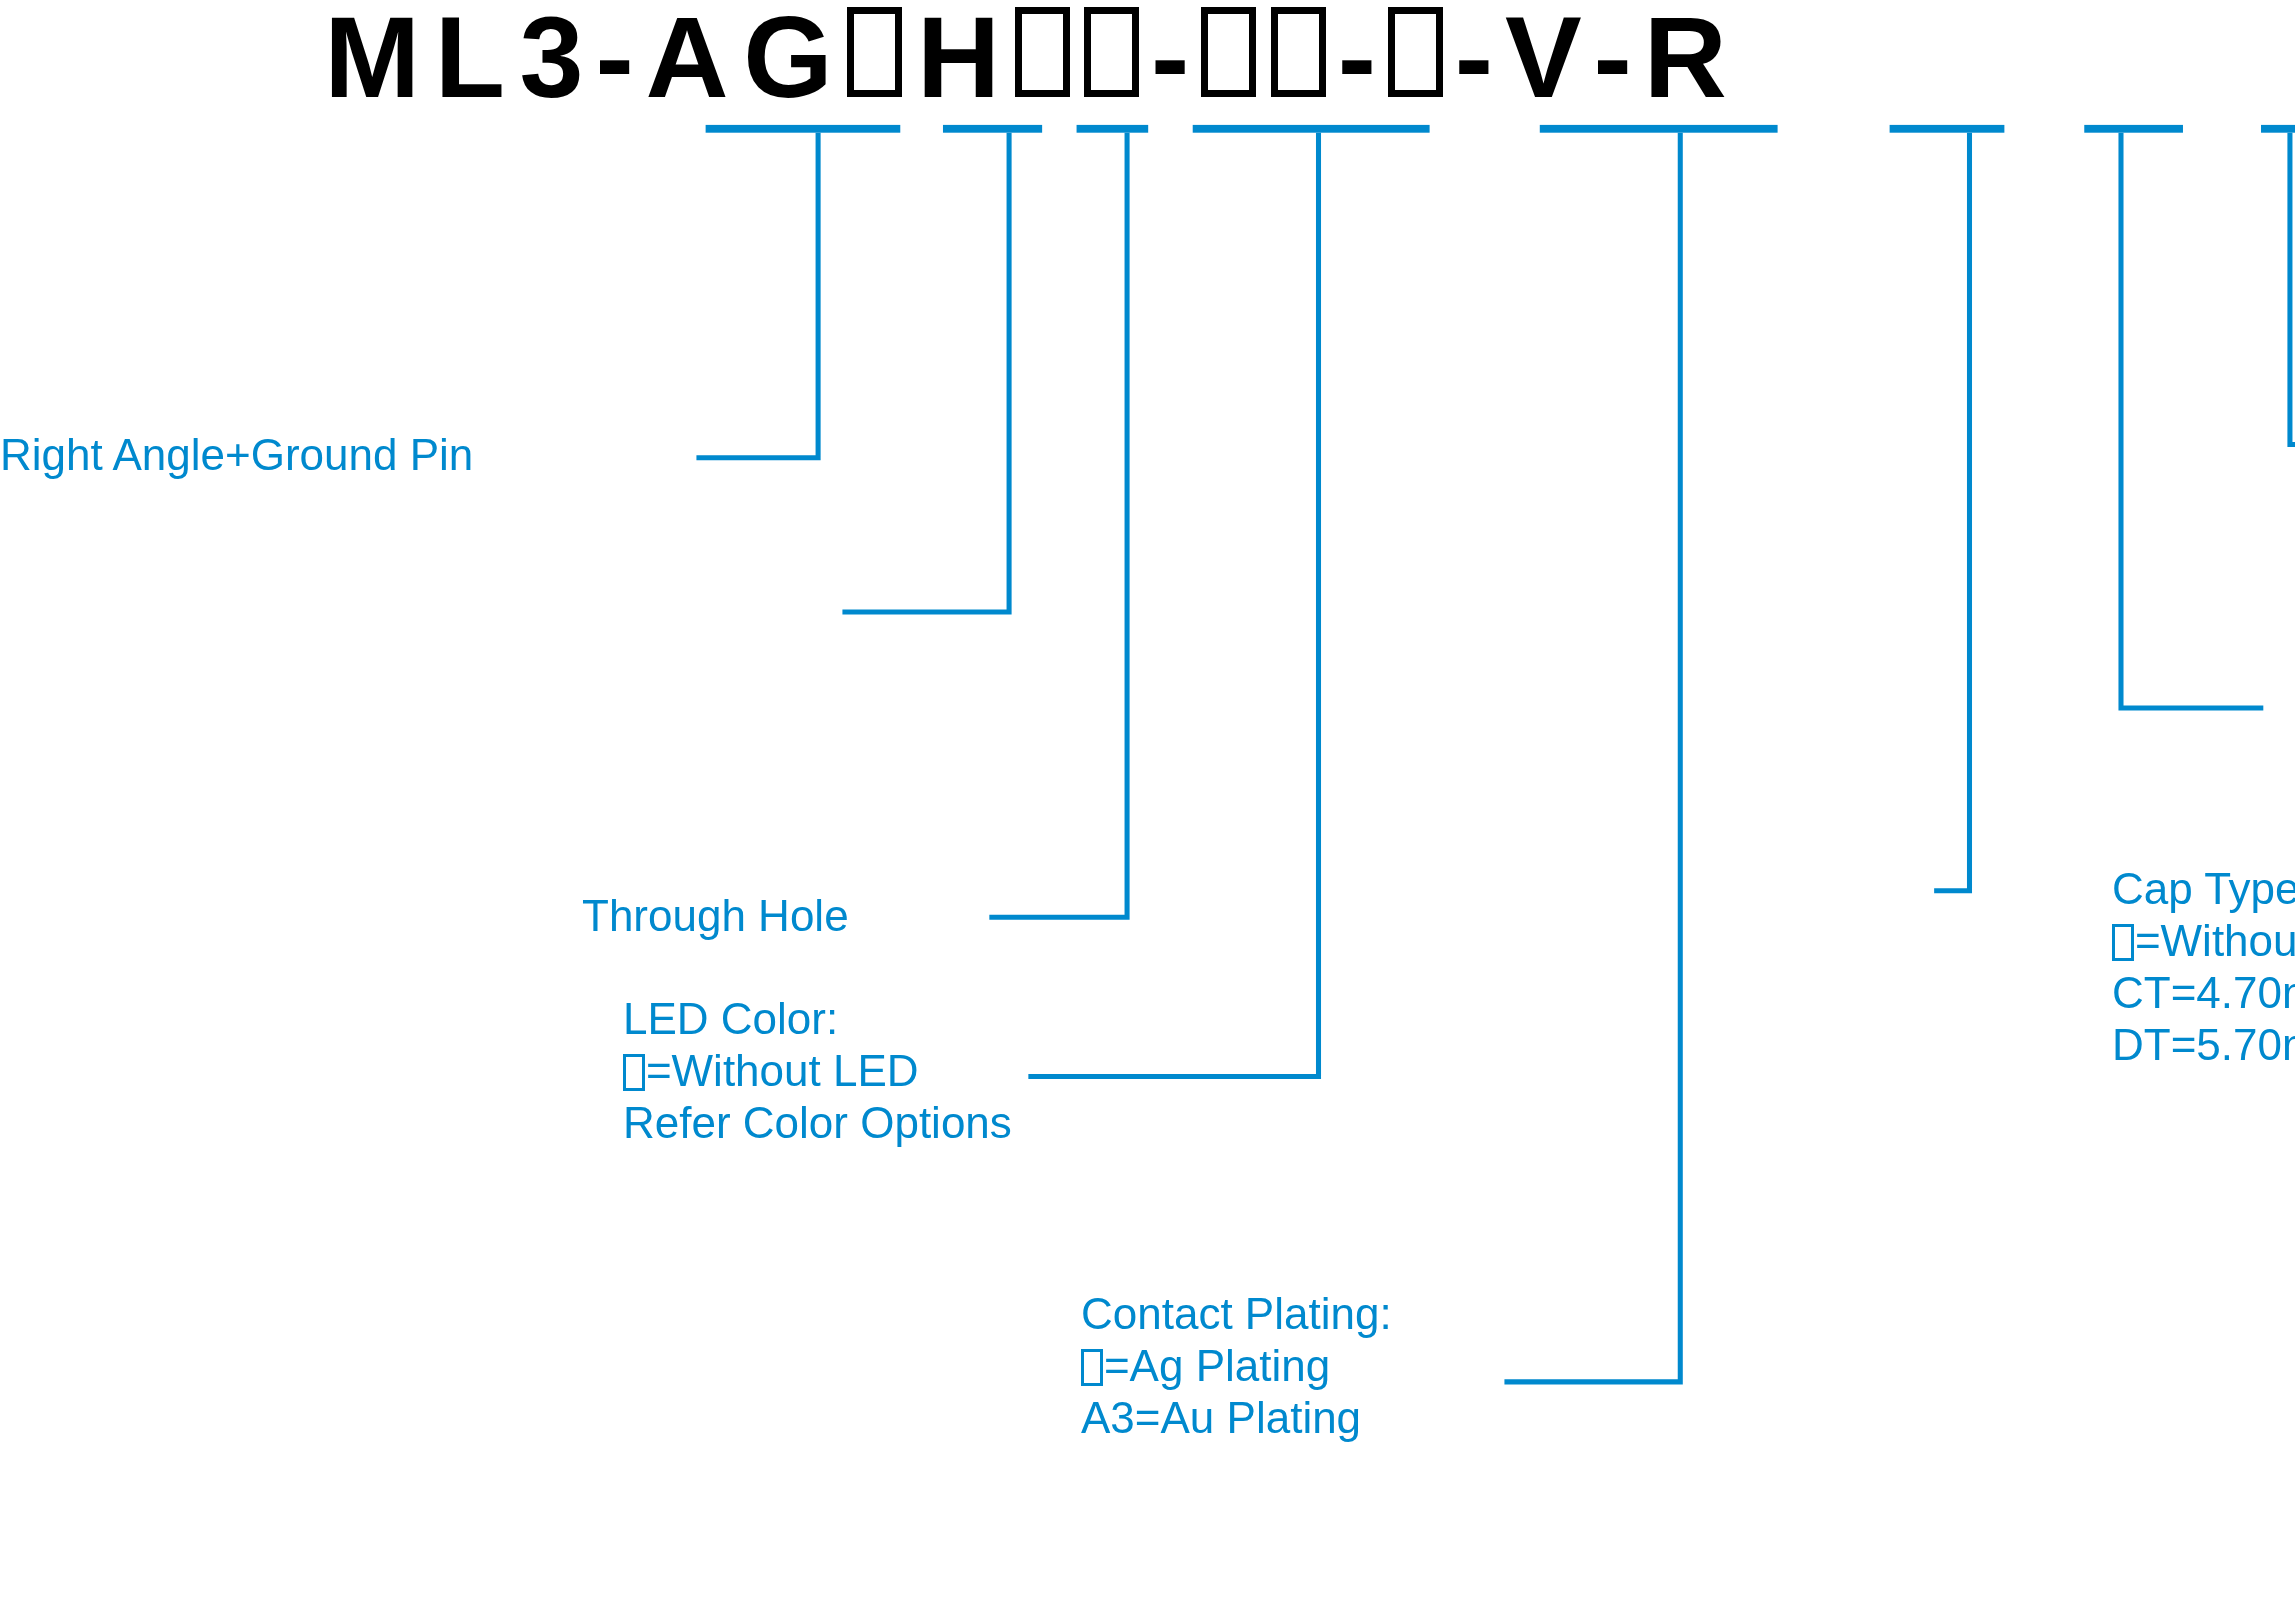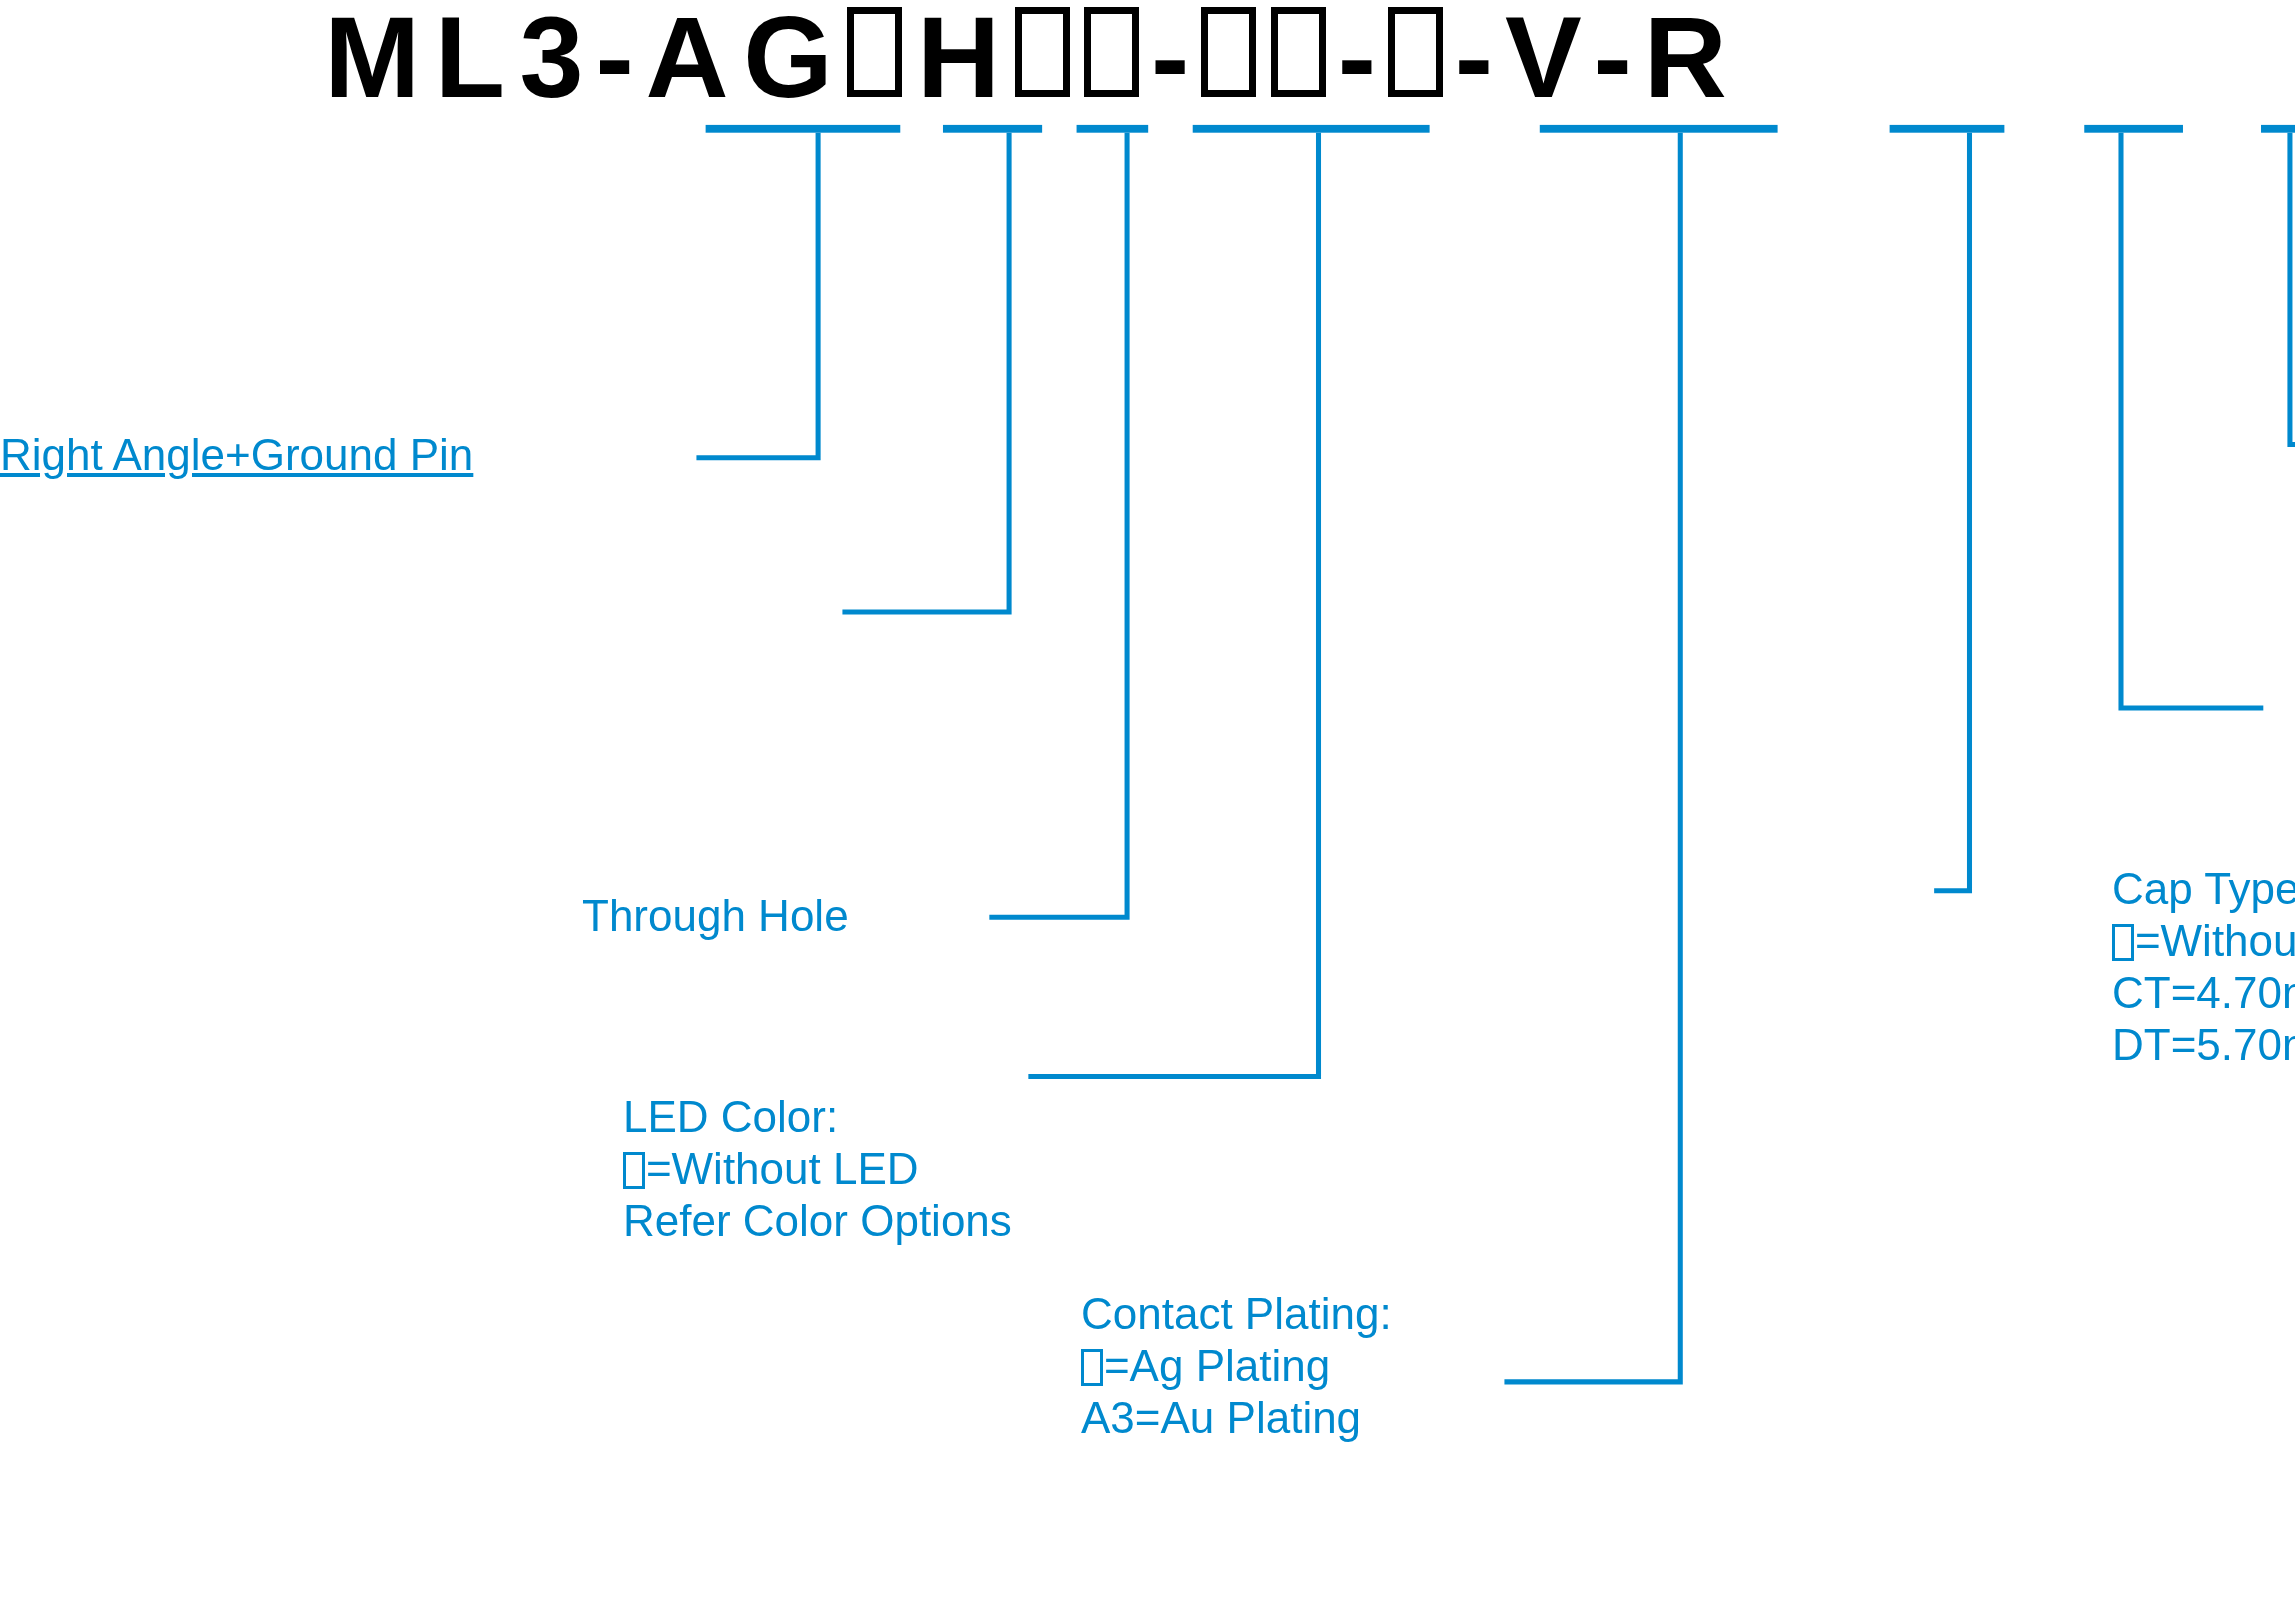--- a/index.html
+++ b/index.html
@@ -141,30 +141,30 @@
 
     <polyline points="3660,289 3660,3010 3277,3010" fill="none" stroke="#0089CE" stroke-width="11"></polyline>
 
     <polyline points="4290,289 4290,1940 4213,1940" fill="none" stroke="#0089CE" stroke-width="11"></polyline>
 
     <polyline points="4620,289 4620,1542 4930,1542" fill="none" stroke="#0089CE" stroke-width="11"></polyline>
 
     <polyline points="4988,289 4988,968 5290,968" fill="none" stroke="#0089CE" stroke-width="11"></polyline>
   </svg>
 
-  <div class="callout" style="left:0px; top:429px;text-decoration:underline;">
+  <div class="callout" style="left:0px; top:429px;">
     <span class="line">Right Angle+Ground Pin</span>
   </div>
 
 
   <div class="callout" style="left:582px; top:890px;">
     <span class="line">Through Hole</span>
   </div>
 
-  <div class="callout" style="left:623px; top:1091px;">
+  <div class="callout" style="left:623px; top:993px;">
     <span class="line">LED Color:</span>
     <span class="line"><span class="sq"></span><span>=Without LED</span></span>
     <span class="line">Refer Color Options</span>
   </div>
 
   <div class="callout" style="left:1081px; top:1288px;">
     <span class="line">Contact Plating:</span>
     <span class="line"><span class="sq"></span><span>=Ag Plating</span></span>
     <span class="line">A3=Au Plating</span>
   </div>

